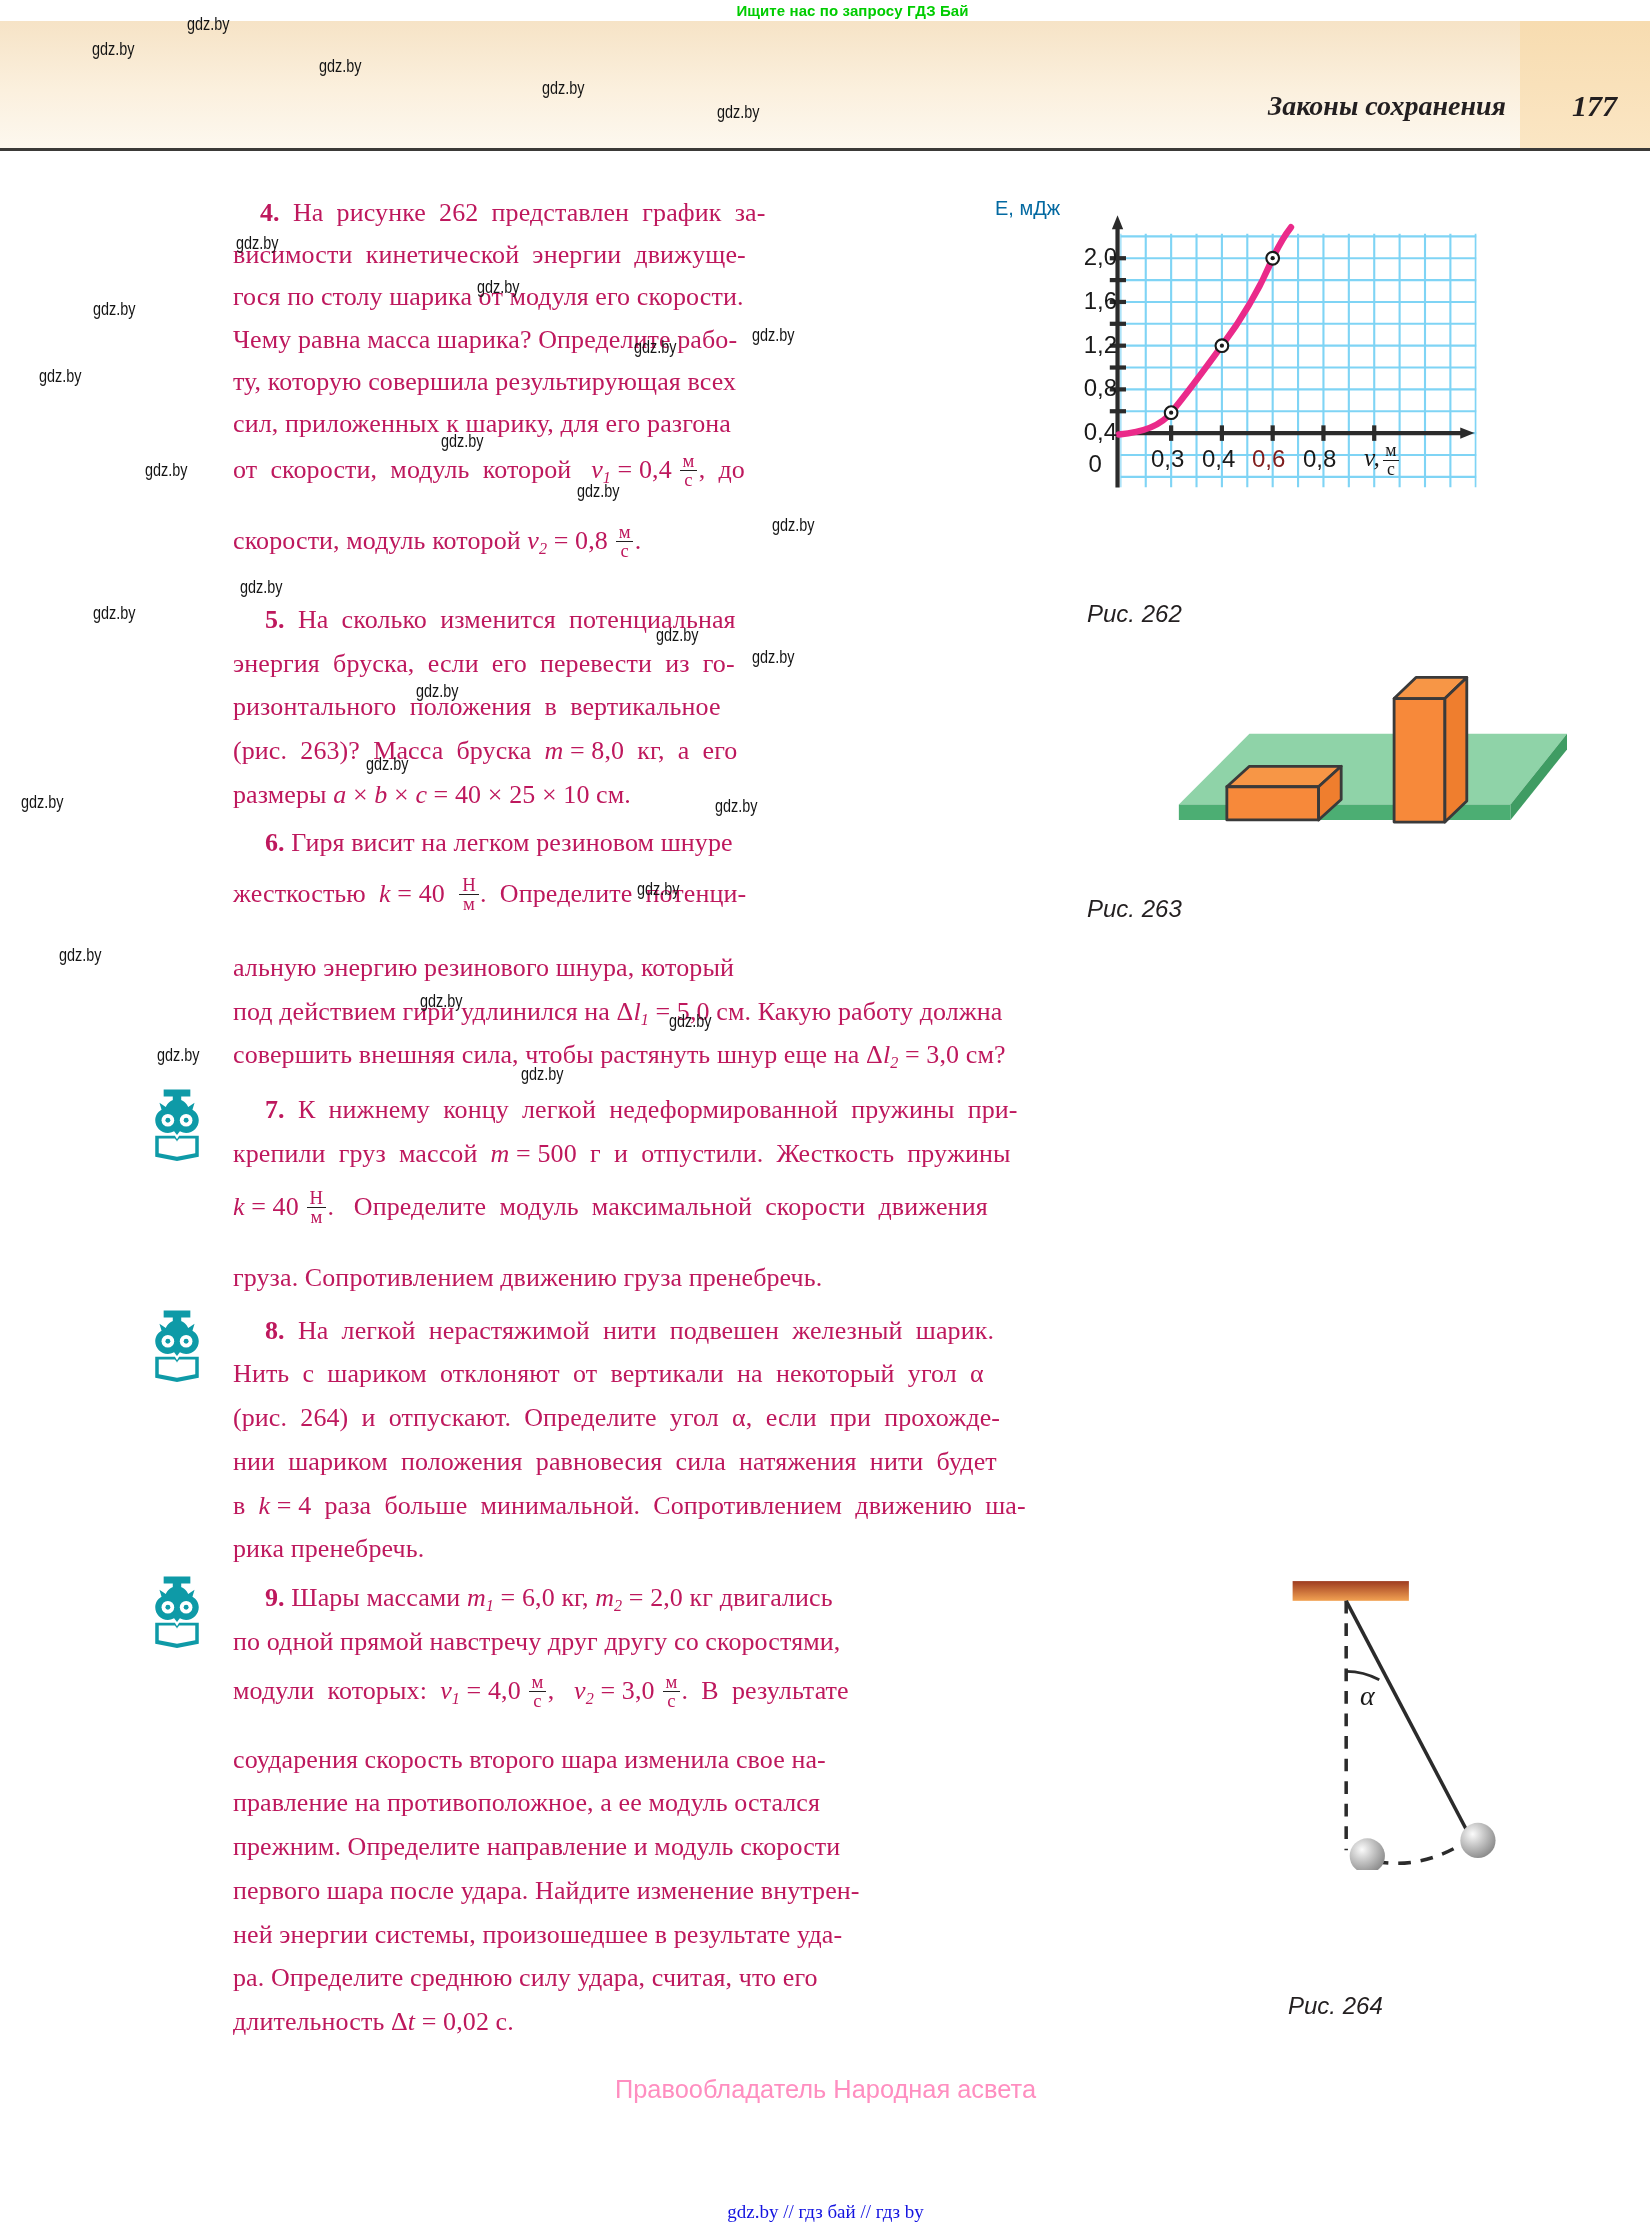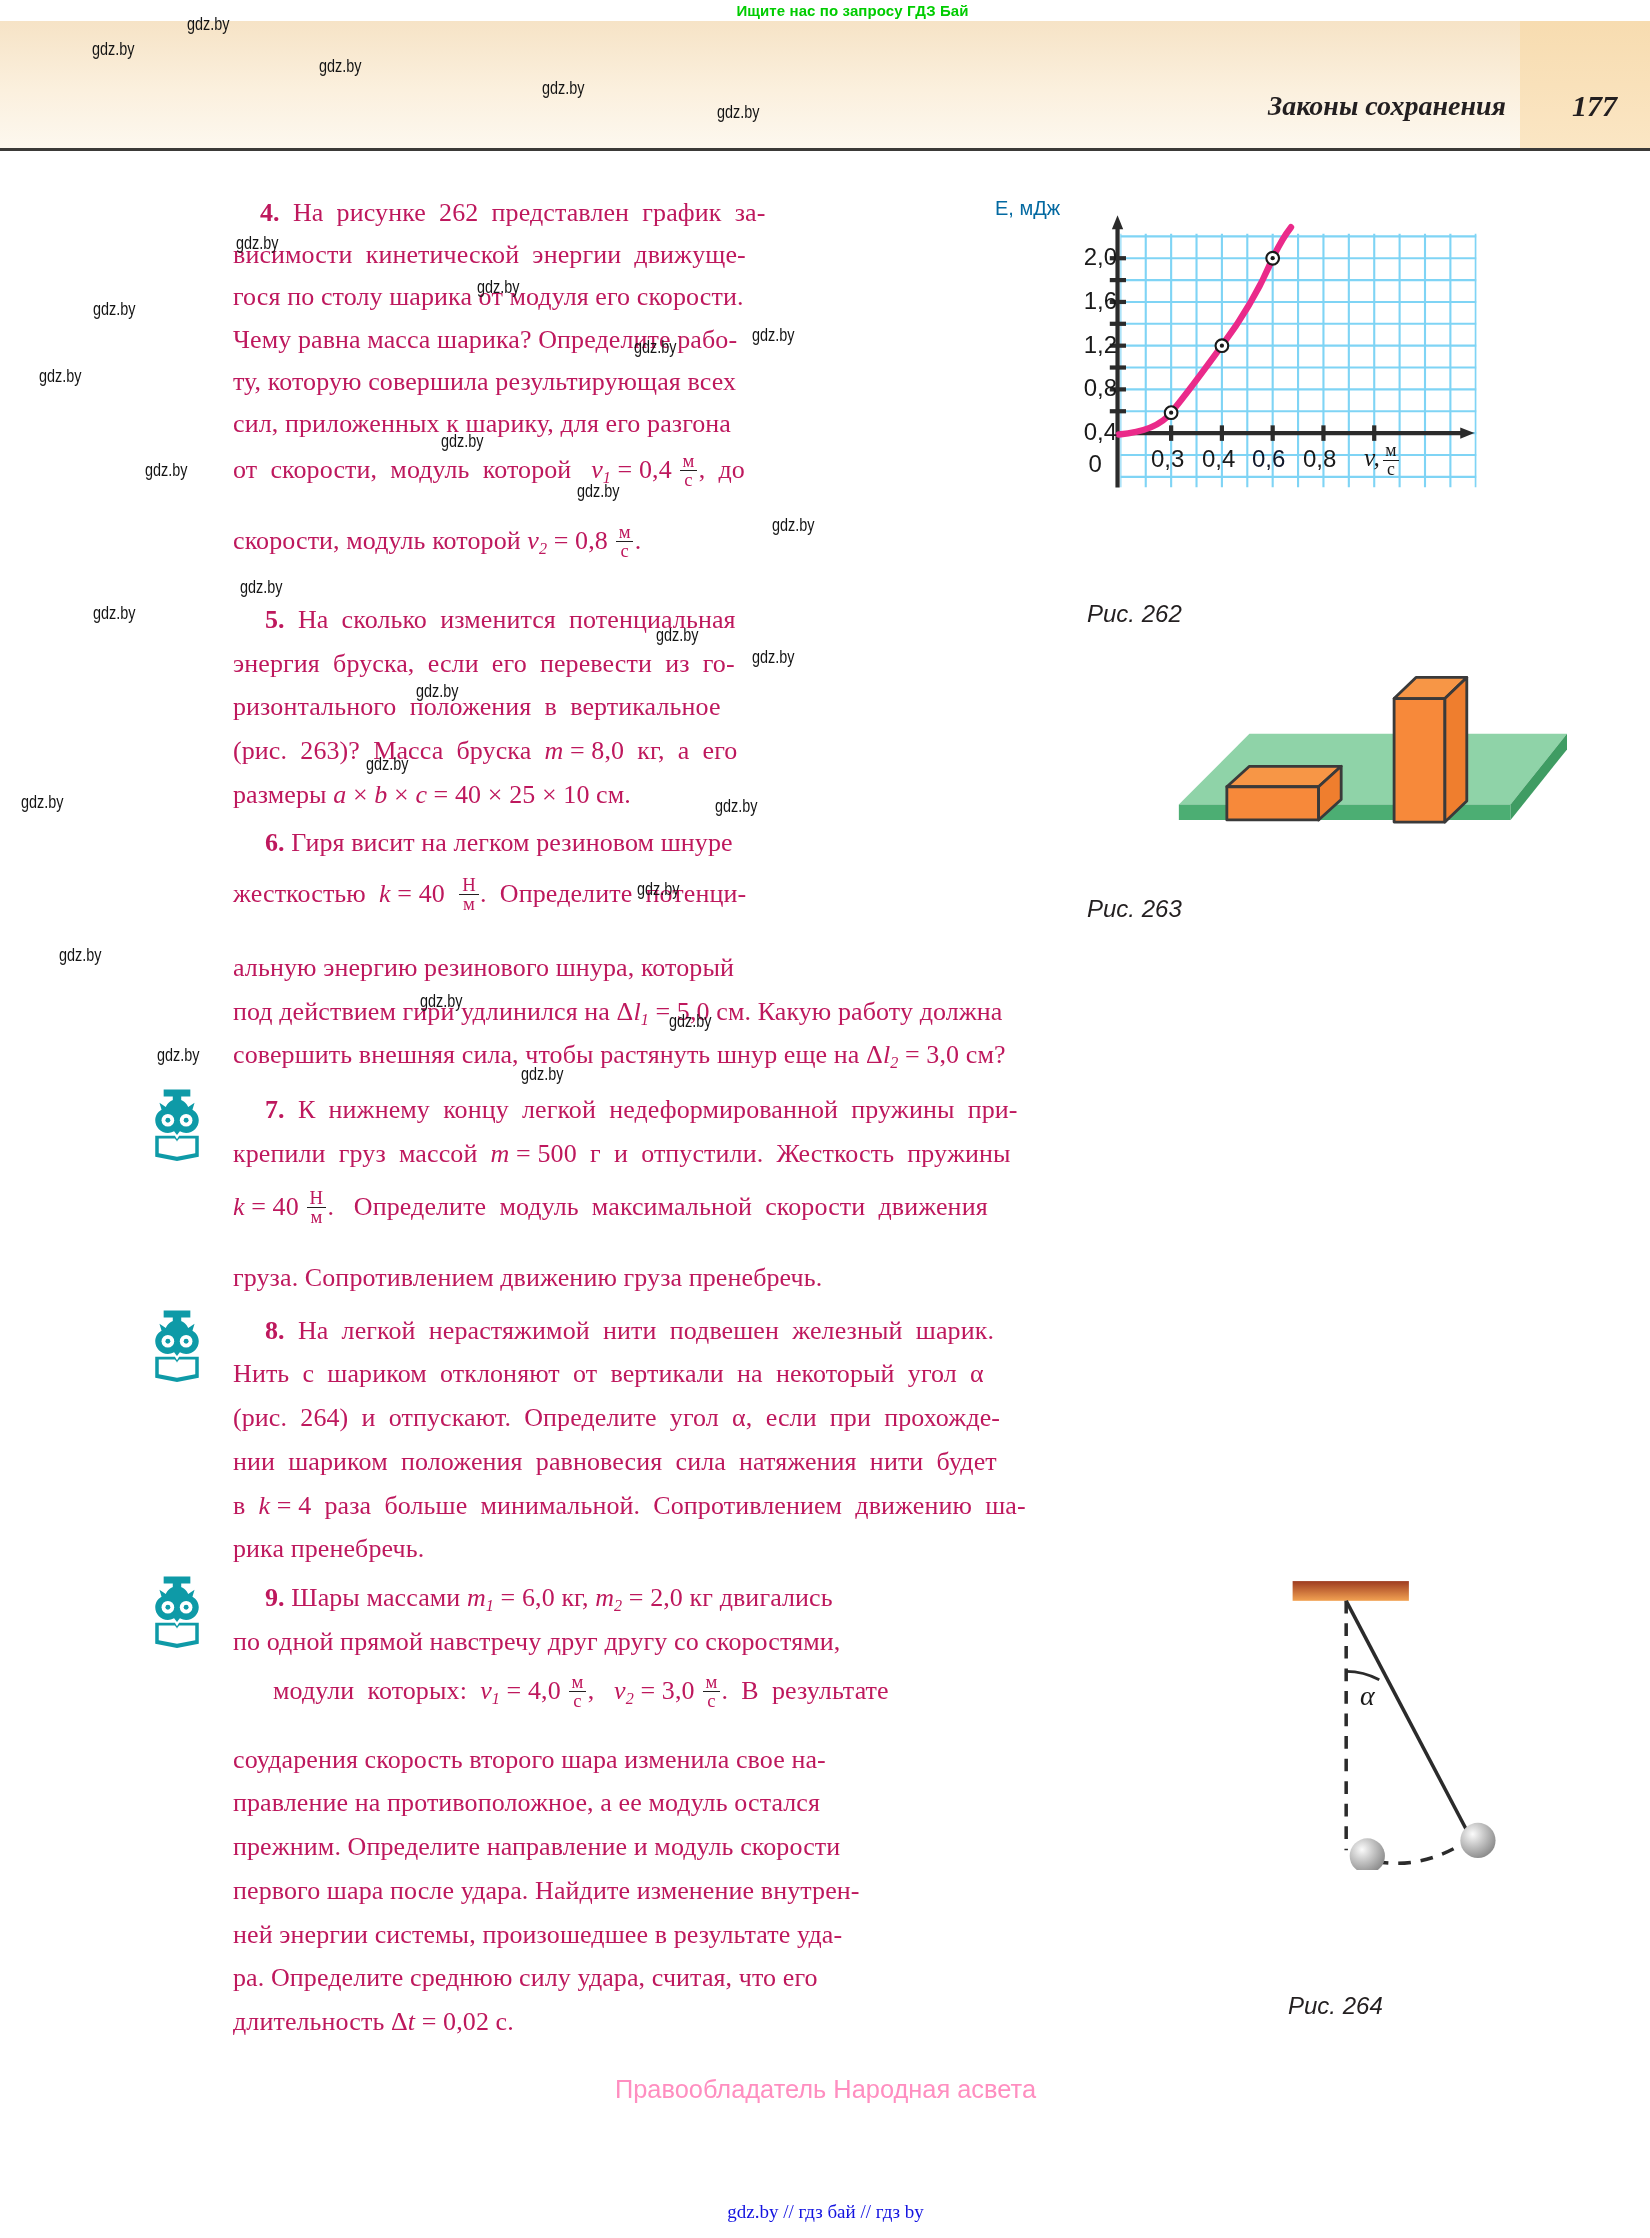--- a/index.html
+++ b/index.html
@@ -271,21 +271,21 @@
       <path d="M63 72 h-23 l-3 4 v22 l26 -5 z" fill="#ffffff"></path>
     </svg>
   </div>
 
   <div class="txt" style="left:265px;top:1583px;">
     <b>9.</b> Шары массами <span class="it">m</span><span class="sub">1</span> = 6,0 кг, <span class="it">m</span><span class="sub">2</span> = 2,0 кг двигались
   </div>
   <div class="txt" style="left:233px;top:1627px;">
     по одной прямой навстречу друг другу со скоростями,
   </div>
-  <div class="txt" style="left:233px;top:1674px;margin-left:40px;">
+  <div class="txt" style="left:233px;top:1674px;">
     модули&nbsp; которых:&nbsp; <span class="it">v</span><span class="sub">1</span> = 4,0&nbsp;<span class="frac"><span class="num">м</span><span class="den">с</span></span>,&nbsp;&nbsp; <span class="it">v</span><span class="sub">2</span> = 3,0&nbsp;<span class="frac"><span class="num">м</span><span class="den">с</span></span>.&nbsp; В&nbsp; результате
   </div>
   <div class="txt" style="left:233px;top:1745px;">
     соударения скорость второго шара изменила свое на-
   </div>
   <div class="txt" style="left:233px;top:1788px;">
     правление на противоположное, а ее модуль остался
   </div>
   <div class="txt" style="left:233px;top:1832px;">
     прежним. Определите направление и модуль скорости
@@ -387,21 +387,21 @@
 
     <div style="position:absolute;left:12.7px;top:38px;font-family:'Liberation Sans',sans-serif;font-size:24px;color:#1a1a1a;">2,0</div>
     <div style="position:absolute;left:12.7px;top:82px;font-family:'Liberation Sans',sans-serif;font-size:24px;color:#1a1a1a;">1,6</div>
     <div style="position:absolute;left:12.7px;top:126px;font-family:'Liberation Sans',sans-serif;font-size:24px;color:#1a1a1a;">1,2</div>
     <div style="position:absolute;left:12.7px;top:169px;font-family:'Liberation Sans',sans-serif;font-size:24px;color:#1a1a1a;">0,8</div>
     <div style="position:absolute;left:12.7px;top:213px;font-family:'Liberation Sans',sans-serif;font-size:24px;color:#1a1a1a;">0,4</div>
     <div style="position:absolute;left:17.6px;top:245px;font-family:'Liberation Sans',sans-serif;font-size:24px;color:#1a1a1a;">0</div>
 
     <div style="position:absolute;left:80px;top:240px;font-family:'Liberation Sans',sans-serif;font-size:24px;color:#1a1a1a;">0,3</div>
     <div style="position:absolute;left:131px;top:240px;font-family:'Liberation Sans',sans-serif;font-size:24px;color:#1a1a1a;">0,4</div>
-    <div style="position:absolute;left:181px;top:240px;font-family:'Liberation Sans',sans-serif;font-size:24px;color:#0f172a;">0,6</div>
+    <div style="position:absolute;left:181px;top:240px;font-family:'Liberation Sans',sans-serif;font-size:24px;color:#7f1d1d;">0,6</div>
     <div style="position:absolute;left:232px;top:240px;font-family:'Liberation Sans',sans-serif;font-size:24px;color:#1a1a1a;">0,8</div>
 
     <div style="position:absolute;left:293px;top:237px;font-family:'Liberation Serif',serif;font-size:25.4px;font-style:italic;color:#1a1a1a;white-space:nowrap;">
       <span>v,</span><span style="display:inline-block;text-align:center;font-size:.7em;font-style:normal;vertical-align:middle;line-height:1;margin-left:2.8px;">
         <span style="display:block;padding:0 2.8px;">м</span>
         <span style="display:block;padding:0 2.8px;border-top:1.4px solid #1a1a1a;">с</span>
       </span>
     </div>
   </div>
 

